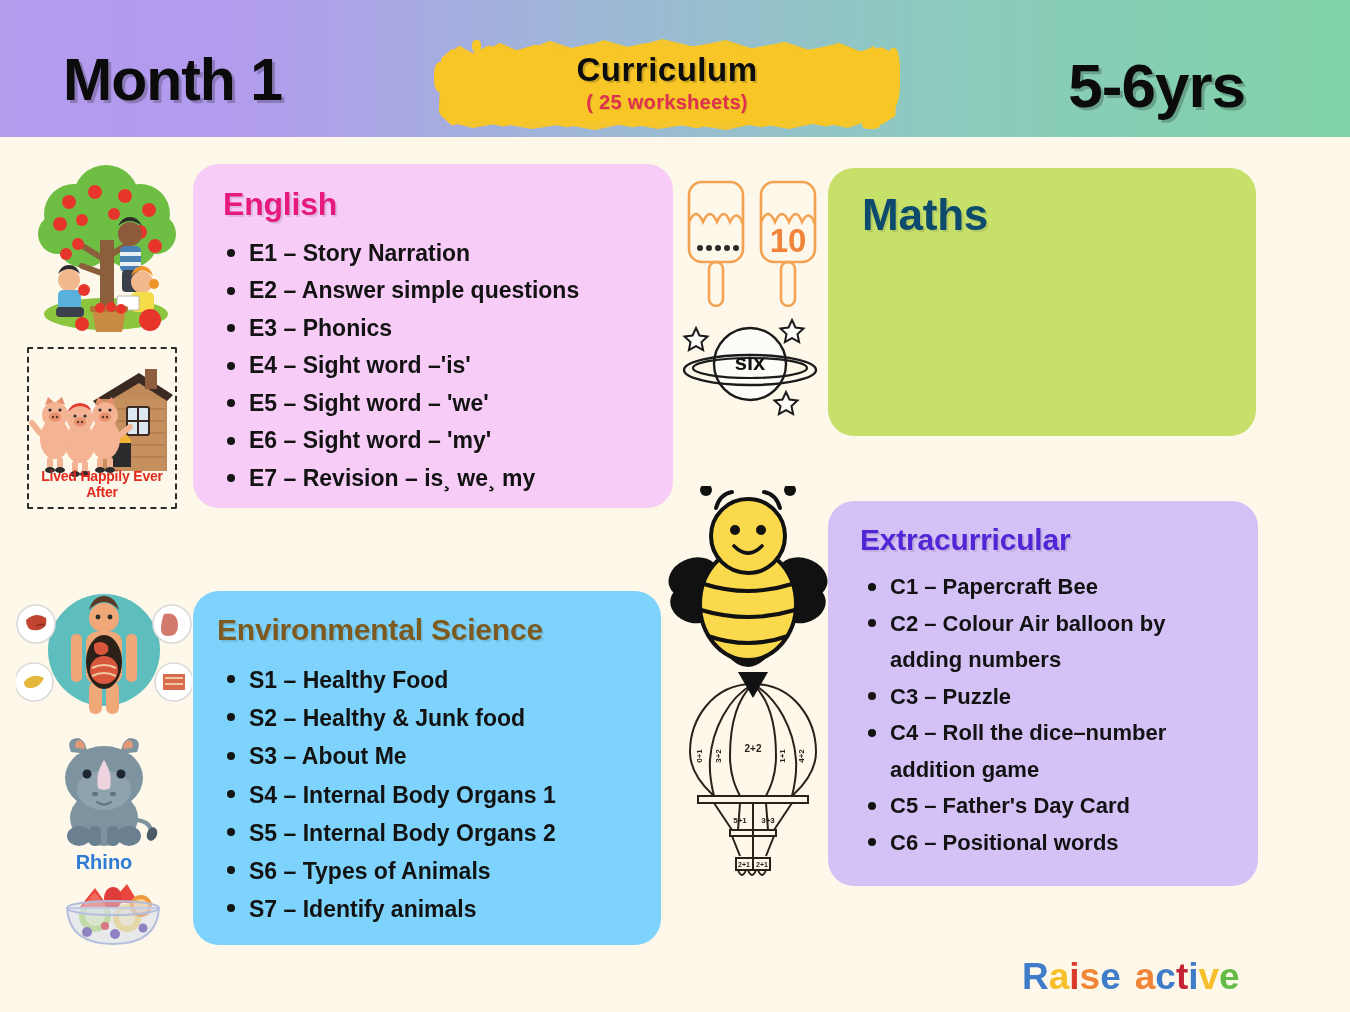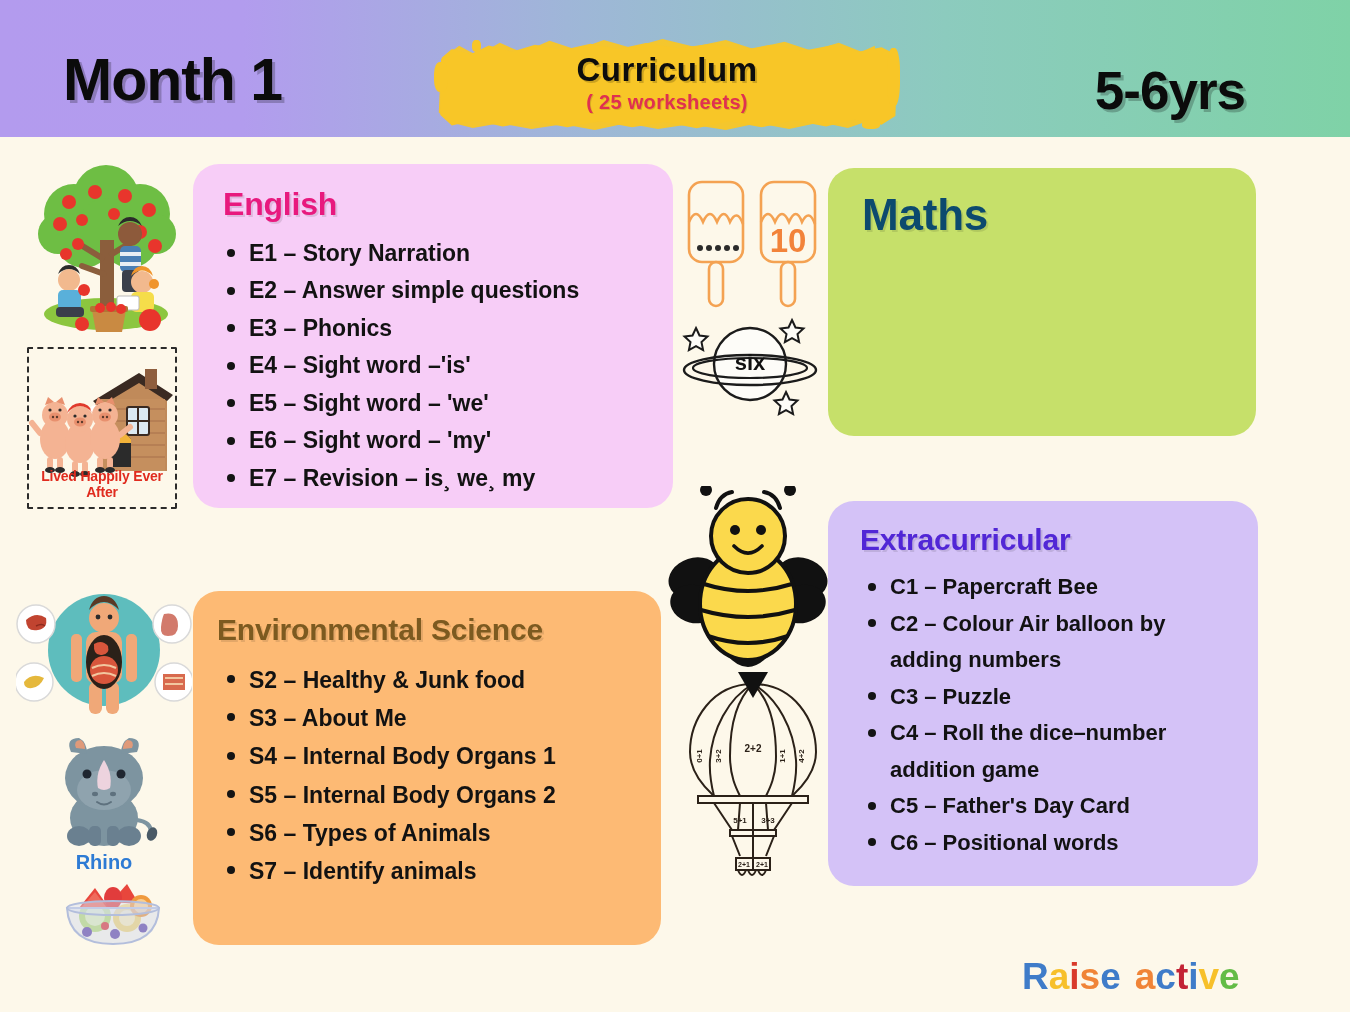--- a/index.html
+++ b/index.html
@@ -24,21 +24,21 @@
   }
   .hdr-title {
     position: absolute;
     font-weight: 900;
     color: #0B0B0B;
     letter-spacing: -1px;
     text-shadow: 3px 3px 0 rgba(0,0,0,0.22);
     white-space: nowrap;
   }
   #month-title { left: 63px; top: 46px; font-size: 59px; }
-  #age-title  { right: 105px; top: 60px; font-size: 53px; }
+  #age-title  { right: 105px; top: 50px; font-size: 62px; }
 
   
   #brush-wrap {
     position: absolute; left: 432px; top: 28px;
     width: 470px; height: 108px;
   }
   .brush-layer {
     position: absolute; inset: 0;
     background: #F8C627;
   }
@@ -121,21 +121,21 @@
   #card-maths {
     left: 828px; top: 168px; width: 428px; height: 268px;
     background: #C6E06A;
     padding-left: 34px;
   }
   #card-maths .card-title { color: #0c4a6e; font-size: 44px; margin-bottom: 22px; }
   #card-maths li { font-size: 23px; line-height: 1.63; }
 
   #card-science {
     left: 193px; top: 591px; width: 468px; height: 354px;
-    background: #fdba74;
+    background: #7dd3fc;
     padding-left: 24px;
   }
   #card-science .card-title { color: #7C5A20; font-size: 30px; margin-bottom: 14px; padding-left: 0px; }
   #card-science li { font-size: 23px; line-height: 1.66; padding-left: 32px; }
   #card-science li::before { left: 10px; }
 
   #card-extra {
     left: 828px; top: 501px; width: 430px; height: 385px;
     background: #D4C2F7;
     padding-left: 32px;
@@ -223,20 +223,21 @@
     </ul>
   </div>
 
   <div class="card" id="card-maths">
     <div class="card-title">Maths</div>
   </div>
 
   <div class="card" id="card-science">
     <div class="card-title">Environmental Science</div>
     <ul>
+      <li>S1 – Healthy Food</li>
       <li>S2 – Healthy &amp; Junk food</li>
       <li>S3 – About Me</li>
       <li>S4 – Internal Body Organs 1</li>
       <li>S5 – Internal Body Organs 2</li>
       <li>S6 – Types of Animals</li>
       <li>S7 – Identify animals</li>
     </ul>
   </div>
 
   <div class="card" id="card-extra">

